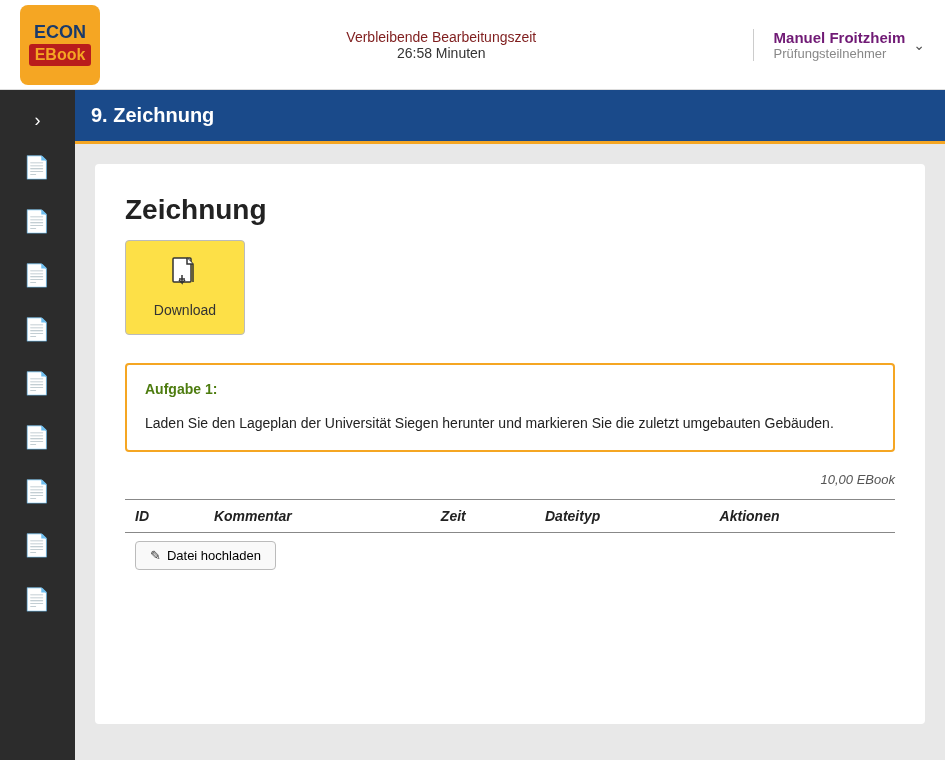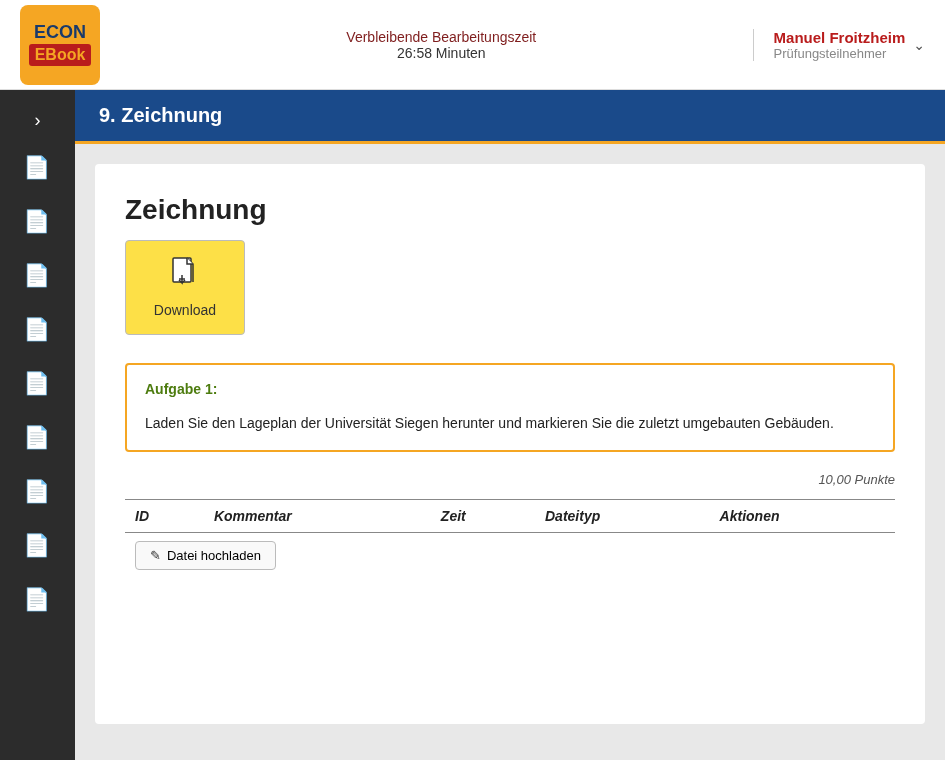--- a/index.html
+++ b/index.html
@@ -60,21 +60,21 @@
       display: flex;
       align-items: center;
       gap: 8px;
       margin-left: auto;
       border-left: 1px solid #ccc;
       padding-left: 20px;
     }
     .header-user-name {
       font-size: 15px;
       font-weight: bold;
-      color: #b91c1c;
+      color: #701a75;
     }
     .header-user-role {
       font-size: 13px;
       color: #888;
     }
     .chevron-down {
       font-size: 14px;
       color: #555;
     }
 
@@ -123,21 +123,21 @@
     .main {
       flex: 1;
       display: flex;
       flex-direction: column;
       overflow: hidden;
     }
 
     
     .section-header {
       background: #1a4a8a;
-      padding: 14px 24px;
+      padding: 14px 16px;
       border-bottom: 3px solid #f5a623;
     }
     .section-title {
       color: #ffffff;
       font-size: 20px;
       font-weight: bold;
     }
 
     
     .content-area {
@@ -334,21 +334,21 @@
           </span>
           <span class="download-label">Download</span>
         </button>
 
         <div class="task-box">
           <div class="task-title">Aufgabe 1:</div>
           <div class="task-text">Laden Sie den Lageplan der Universität Siegen herunter und markieren Sie die zuletzt umgebauten Gebäuden.</div>
         </div>
 
         <div class="points-row">
-          <span>10,00 Punkte</span>
+          <span>10,00 EBook</span>
         </div>
 
         <table class="upload-table">
           <thead>
             <tr>
               <th>ID</th>
               <th>Kommentar</th>
               <th>Zeit</th>
               <th>Dateityp</th>
               <th>Aktionen</th>

